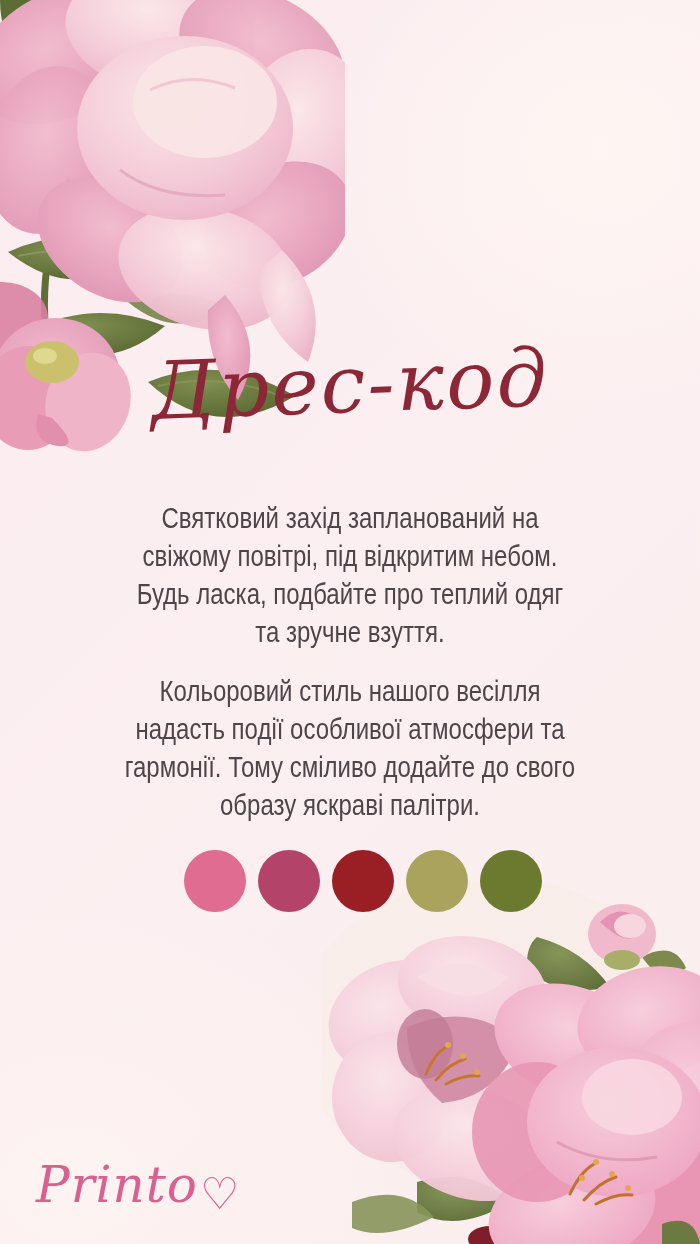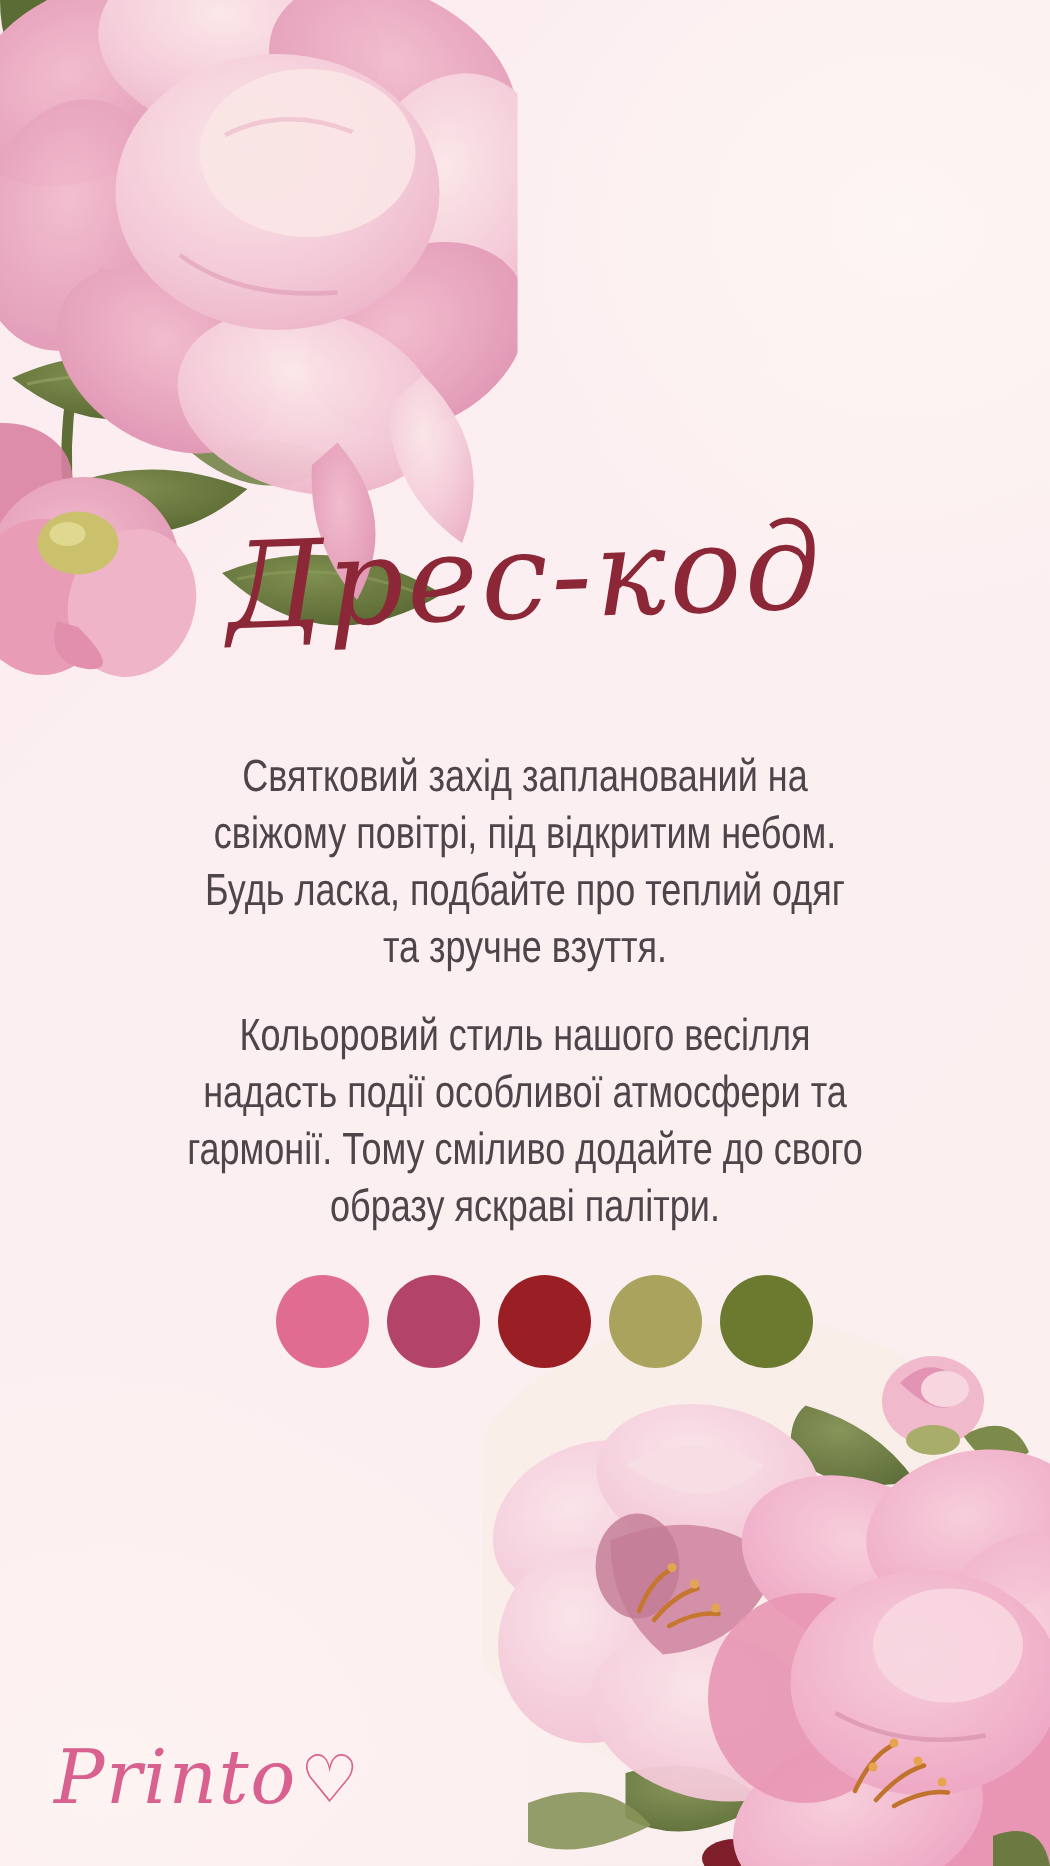--- a/index.html
+++ b/index.html
@@ -71,21 +71,21 @@
   .logo {
     position: absolute;
     left: 36px;
     top: 1156px;
     font-family: "DejaVu Serif", serif;
     font-style: italic;
     font-size: 50px;
     letter-spacing: 1px;
     color: #D8618F;
     display: flex;
-    align-items: center;
+    align-items: flex-end;
   }
   .logo .heart {
     font-family: "DejaVu Sans", sans-serif;
     font-style: normal;
     font-size: 44px;
     line-height: 1;
     margin-left: 2px;
     transform: translateY(2px);
   }
 </style>

